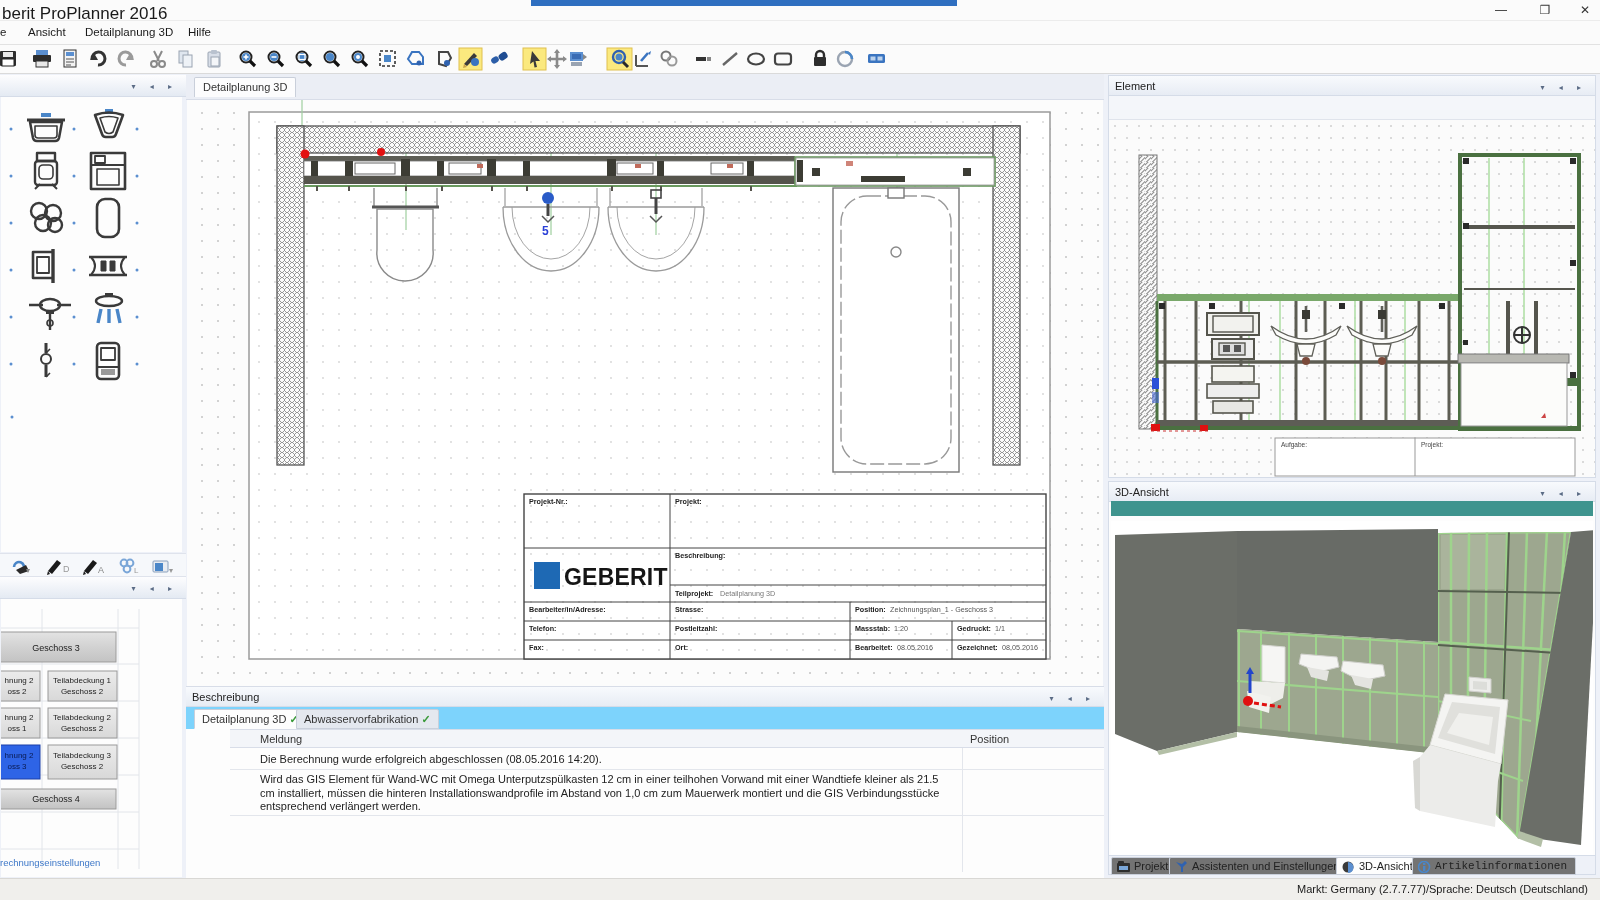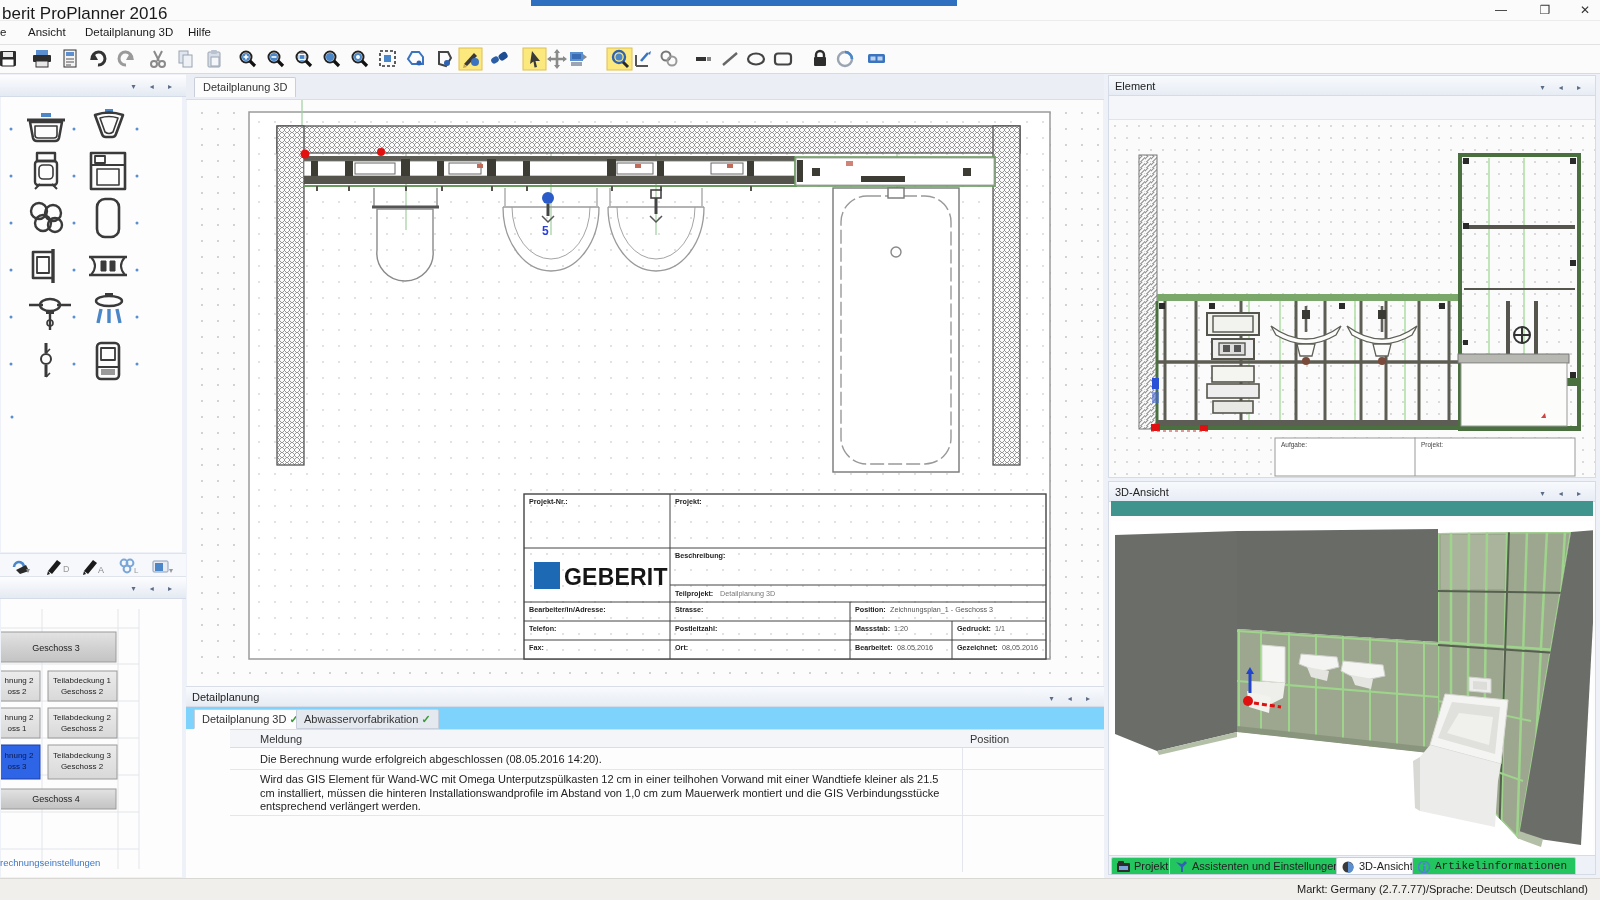--- a/index.html
+++ b/index.html
@@ -44,21 +44,21 @@
 #rtophead { position:absolute; left:0; top:0; width:100%; height:20px; background:linear-gradient(#f8fafd,#e7ecf4); border-bottom:1px solid #d5dce8; font-size:11px; color:#222; }
 #rtoptabs { position:absolute; left:0; top:20px; width:100%; height:24px; background:#f4f6fa; border-bottom:1px solid #e0e4ec; }
 #aufcanvas { position:absolute; left:0; top:44px; width:486px; height:357px; background:#fbfbfb;
   background-image:radial-gradient(circle, #dadada 0.8px, transparent 1px); background-size:12px 12px; }
 #rbottom { position:absolute; left:4px; top:407px; width:488px; height:394px; background:#fdfdfd; border:1px solid #d5dce8; }
 #rbothead { position:absolute; left:0; top:0; width:100%; height:20px; background:linear-gradient(#f8fafd,#e7ecf4); border-bottom:1px solid #d5dce8; font-size:11px; color:#222; }
 #tealbar { position:absolute; left:2px; top:19px; width:482px; height:15px; background:#3f948e; }
 #view3d { position:absolute; left:2px; top:39px; width:482px; height:334px; background:#ffffff; }
 #rbotabs { position:absolute; left:0; top:373px; width:486px; height:19px; background:#eef1f8; border-top:1px solid #d5dce8; }
 .btab svg { position:absolute; left:5px; top:3px; }
-.btab { position:absolute; top:1px; height:18px; font-size:11px; color:#222; border:1px solid #c9cfda; background:#22c55e; padding:2px 8px 2px 22px; border-radius:2px 2px 0 0; }
+.btab { position:absolute; top:1px; height:18px; font-size:11px; color:#222; border:1px solid #c9cfda; background:#737373; padding:2px 8px 2px 22px; border-radius:2px 2px 0 0; }
 .btab.act { background:#fdfdfd; }
 #statusbar { left:0; top:878px; width:1600px; height:22px; background:#f0efec; border-top:1px solid #d9d8d5; }
 #statustext { position:absolute; right:12px; top:4px; font-size:11px; color:#1a1a1a; }
 </style>
 </head>
 <body>
 <div class="abs" id="titlebar">
   <div class="abs" id="titletext">berit ProPlanner 2016</div>
   <div class="abs winbtn" style="right:92px;">—</div>
   <div class="abs winbtn" style="right:48px;">❐</div>
@@ -614,21 +614,21 @@
     </g>
     <g>
       <rect x="347" y="462" width="26" height="27" fill="#1e69b4"></rect>
       <text x="377" y="485" font-size="23" font-weight="bold" fill="#151515" letter-spacing="0.2">GEBERIT</text>
     </g>
   </svg>
   </div>
 </div>
 <div class="abs" id="msgpanel">
   <div id="msghead">
-      <span style="position:absolute;left:6px;top:4px;">Detailplanung</span>
+      <span style="position:absolute;left:6px;top:4px;">Beschreibung</span>
       <div class="phbtns">▾ ◂ ▸</div>
     </div>
   <div id="msgtabs">
     <div class="msgtab act" style="left:8px;">Detailplanung 3D <span class="chk">✓</span></div>
     <div class="msgtab" style="left:110px;">Abwasservorfabrikation <span class="chk">✓</span></div>
   </div>
   <div id="msggrid">
     <div id="msgcolhead">
         <span style="position:absolute;left:30px;top:3px;">Meldung</span>
         <span style="position:absolute;left:740px;top:3px;">Position</span>

